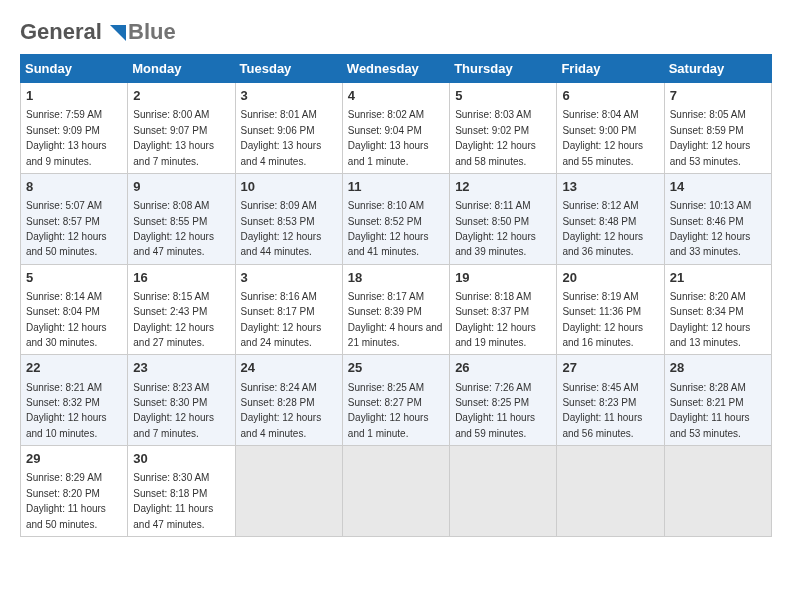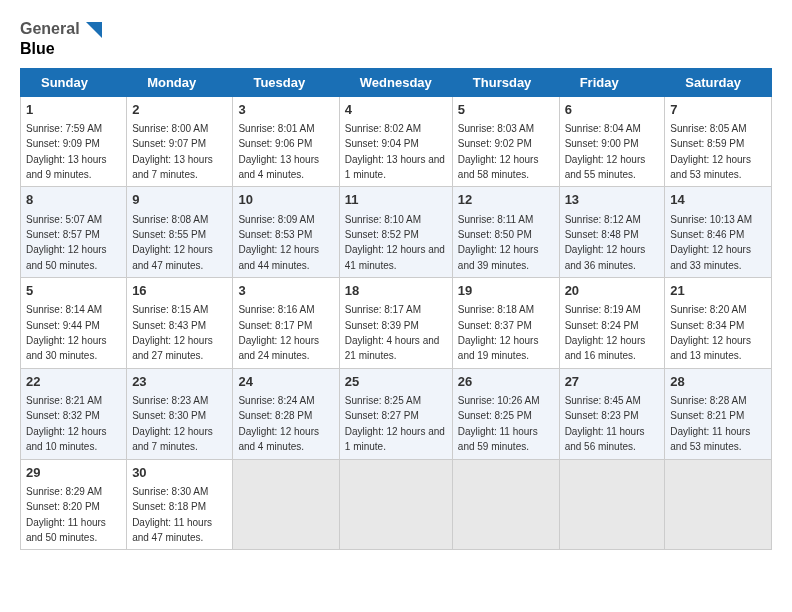--- a/index.html
+++ b/index.html
@@ -11,46 +11,46 @@
       padding: 20px;
     }
     .header {
       display: flex;
       justify-content: space-between;
       align-items: flex-start;
       margin-bottom: 10px;
     }
     .logo {
       display: flex;
-      flex-direction: column;
-      font-size: 16px;
+      flex-direction: row;
+      font-size: 22px;
       font-weight: bold;
       line-height: 1.1;
     }
     .logo-general { color: #555; }
-    .logo-blue { color: #000000; }
+    .logo-blue { color: #737373; }
     .title-section { text-align: right; }
     .month-title {
       font-size: 36px;
       font-weight: bold;
       color: #333;
     }
     .subtitle {
       font-size: 16px;
       color: #555;
     }
     .calendar {
       width: 100%;
       border-collapse: collapse;
       font-size: 11px;
     }
     .calendar thead th {
       background: #1a6fb5;
       color: #fff;
-      padding: 6px 20px;
+      padding: 6px 4px;
       text-align: left;
       font-size: 13px;
       font-weight: bold;
       border: 1px solid #1a6fb5;
     }
     .calendar tbody td {
       vertical-align: top;
       border: 1px solid #ccc;
       padding: 4px 5px;
       width: 14.28%;
@@ -195,27 +195,27 @@
         <span class="day-num">14</span>
         <span class="day-info">Sunrise: 10:13 AM</span><br>
         <span class="day-info">Sunset: 8:46 PM</span><br>
         <span class="day-info">Daylight: 12 hours and 33 minutes.</span>
       </td>
       </tr>
       <tr>
         <td>
         <span class="day-num">5</span>
         <span class="day-info">Sunrise: 8:14 AM</span><br>
-        <span class="day-info">Sunset: 9:44 PM</span><br>
+        <span class="day-info">Sunset: 8:04 PM</span><br>
         <span class="day-info">Daylight: 12 hours and 30 minutes.</span>
       </td>
         <td>
         <span class="day-num">16</span>
         <span class="day-info">Sunrise: 8:15 AM</span><br>
-        <span class="day-info">Sunset: 8:43 PM</span><br>
+        <span class="day-info">Sunset: 2:43 PM</span><br>
         <span class="day-info">Daylight: 12 hours and 27 minutes.</span>
       </td>
         <td>
         <span class="day-num">3</span>
         <span class="day-info">Sunrise: 8:16 AM</span><br>
         <span class="day-info">Sunset: 8:17 PM</span><br>
         <span class="day-info">Daylight: 12 hours and 24 minutes.</span>
       </td>
         <td>
         <span class="day-num">18</span>
@@ -225,21 +225,21 @@
       </td>
         <td>
         <span class="day-num">19</span>
         <span class="day-info">Sunrise: 8:18 AM</span><br>
         <span class="day-info">Sunset: 8:37 PM</span><br>
         <span class="day-info">Daylight: 12 hours and 19 minutes.</span>
       </td>
         <td>
         <span class="day-num">20</span>
         <span class="day-info">Sunrise: 8:19 AM</span><br>
-        <span class="day-info">Sunset: 8:24 PM</span><br>
+        <span class="day-info">Sunset: 11:36 PM</span><br>
         <span class="day-info">Daylight: 12 hours and 16 minutes.</span>
       </td>
         <td>
         <span class="day-num">21</span>
         <span class="day-info">Sunrise: 8:20 AM</span><br>
         <span class="day-info">Sunset: 8:34 PM</span><br>
         <span class="day-info">Daylight: 12 hours and 13 minutes.</span>
       </td>
       </tr>
       <tr>
@@ -262,21 +262,21 @@
         <span class="day-info">Daylight: 12 hours and 4 minutes.</span>
       </td>
         <td>
         <span class="day-num">25</span>
         <span class="day-info">Sunrise: 8:25 AM</span><br>
         <span class="day-info">Sunset: 8:27 PM</span><br>
         <span class="day-info">Daylight: 12 hours and 1 minute.</span>
       </td>
         <td>
         <span class="day-num">26</span>
-        <span class="day-info">Sunrise: 10:26 AM</span><br>
+        <span class="day-info">Sunrise: 7:26 AM</span><br>
         <span class="day-info">Sunset: 8:25 PM</span><br>
         <span class="day-info">Daylight: 11 hours and 59 minutes.</span>
       </td>
         <td>
         <span class="day-num">27</span>
         <span class="day-info">Sunrise: 8:45 AM</span><br>
         <span class="day-info">Sunset: 8:23 PM</span><br>
         <span class="day-info">Daylight: 11 hours and 56 minutes.</span>
       </td>
         <td>

